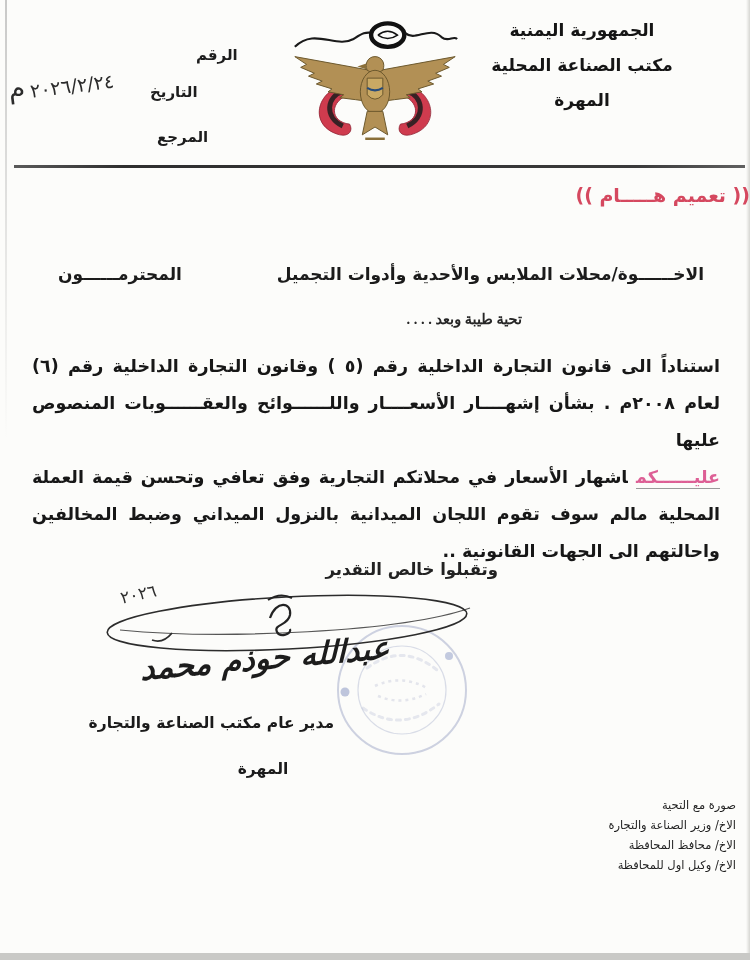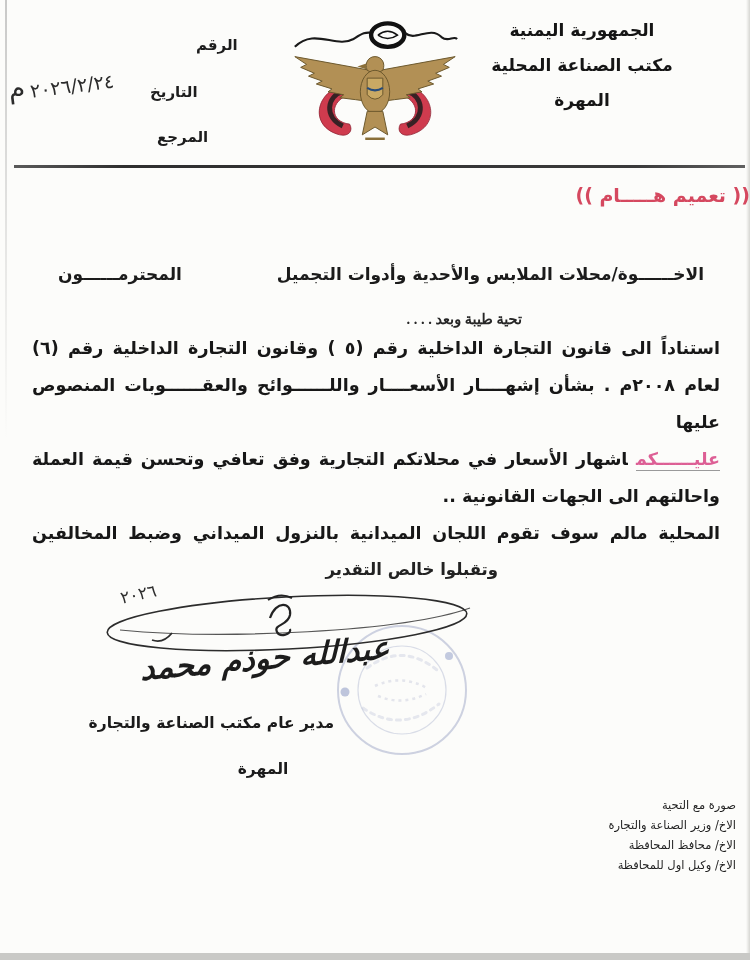--- a/index.html
+++ b/index.html
@@ -12,35 +12,35 @@
   }
   .abs{position:absolute;}
   
   .edge-left{left:5px;top:0;width:2px;height:440px;background:linear-gradient(#8a8a8a,rgba(138,138,138,0));opacity:.45;}
   .edge-right{right:0;top:0;width:4px;height:100%;background:linear-gradient(90deg,rgba(0,0,0,0),#d6d6d2);}
   .edge-bottom{left:0;right:0;bottom:0;height:7px;background:#c9c9c6;}
   
   .lh-right{top:20px;right:48px;width:240px;text-align:center;direction:rtl;font-weight:bold;font-size:17px;color:#151515;}
   .lh-right div{margin-bottom:15px;}
   .lh-label{font-weight:bold;font-size:15px;color:#1d1d1d;direction:rtl;}
-  #label-number{left:196px;top:36px;text-align:right;}
+  #label-number{left:196px;top:46px;text-align:right;}
   #label-date{left:150px;top:83px;}
   #label-ref{left:157px;top:128px;}
   .hand-date{left:8px;top:72px;width:170px;transform:rotate(-7deg);display:flex;align-items:center;gap:5px;font-size:19px;color:#2b2b2b;letter-spacing:1px;}
   .hand-date .suffix{font-size:27px;margin-top:-10px;}
   #emblem{left:287px;top:8px;}
   .divider{top:165px;left:14px;right:5px;height:3px;background:linear-gradient(90deg,#5a5a5a,#2e2e2e 15%,#3a3a3a 85%,#606060);}
   
   .doc-title{top:184px;left:0;width:100%;font-weight:bold;font-size:19px;letter-spacing:1px;color:#d5485f;direction:rtl;}
   
   .addr-to{top:264px;right:46px;font-weight:bold;font-size:17px;direction:rtl;}
   .addr-hon{top:264px;left:58px;font-weight:bold;font-size:17px;direction:rtl;}
   .greeting{top:311px;right:228px;font-weight:bold;font-size:14.5px;direction:rtl;color:#262626;font-family:Liberation Serif, serif;}
   
-  .body-text{top:330px;left:32px;right:30px;direction:rtl;font-weight:bold;font-size:17.5px;color:#171717;}
+  .body-text{top:348px;left:32px;right:30px;direction:rtl;font-weight:bold;font-size:17.5px;color:#171717;}
   .body-line{line-height:37px;text-align:justify;text-align-last:justify;}
   .body-line.short{text-align-last:right;}
   .hl{color:#dd5f95;margin-left:8px;border-bottom:1.5px solid #9a9a9a;padding-bottom:1px;}
   
   .closing{top:560px;right:252px;font-weight:bold;font-size:16.5px;direction:rtl;color:#222;}
   #stamp{left:333px;top:620px;opacity:.85;}
   #sig-scribble{left:72px;top:578px;}
   .sig-year{left:120px;top:584px;transform:rotate(-12deg);font-size:17px;color:#2e2e2e;letter-spacing:1px;direction:rtl;}
   .sig-name{left:90px;top:640px;width:350px;text-align:center;direction:rtl;font-size:31px;font-weight:bold;font-style:italic;letter-spacing:2px;color:#1c1c1c;transform:rotate(-5deg) skewX(-5deg);}
   .sig-title1{left:64px;top:714px;width:270px;text-align:right;font-weight:bold;font-size:15.5px;direction:rtl;}
@@ -99,22 +99,22 @@
 <div class="abs doc-title">(( تعميم هـــــام ))</div>
 
 <div class="abs addr-to">الاخــــــوة/محلات الملابس والأحدية وأدوات التجميل</div>
 <div class="abs addr-hon">المحترمــــــون</div>
 <div class="abs greeting">تحية طيبة وبعد . . . .</div>
 
 <div class="abs body-text">
   <div class="body-line">استناداً الى  قانون التجارة الداخلية رقم (٥ ) وقانون التجارة الداخلية رقم (٦)</div>
   <div class="body-line">لعام ٢٠٠٨م . بشأن إشهــــار الأسعــــار واللــــــوائح والعقــــــوبات المنصوص عليها</div>
   <div class="body-line"><span class="hl">عليــــــكم</span><span>اشهار الأسعار في محلاتكم التجارية وفق تعافي وتحسن قيمة العملة</span></div>
+  <div class="body-line">المحلية مالم سوف تقوم اللجان الميدانية بالنزول الميداني وضبط المخالفين</div>
   <div class="body-line short">واحالتهم الى الجهات القانونية ..</div>
-  <div class="body-line">المحلية مالم سوف تقوم اللجان الميدانية بالنزول الميداني وضبط المخالفين</div>
 </div>
 
 <div class="abs closing">وتقبلوا خالص التقدير</div>
 
 <svg id="stamp" class="abs" width="138" height="140" viewBox="0 0 138 140">
   <circle cx="69" cy="70" r="64" fill="none" stroke="#97a0c2" stroke-width="2" opacity="0.55"></circle>
   <circle cx="69" cy="70" r="44" fill="none" stroke="#97a0c2" stroke-width="1.2" opacity="0.4"></circle>
   <path d="M34,48 q35,-26 70,2" stroke="#9aa3c4" stroke-width="3" fill="none" opacity="0.28" stroke-linecap="round" stroke-dasharray="4 5"></path>
   <path d="M30,88 q38,26 76,-4" stroke="#9aa3c4" stroke-width="3" fill="none" opacity="0.28" stroke-linecap="round" stroke-dasharray="4 5"></path>
   <path d="M42,66 q26,-12 52,2 M45,76 q24,10 48,-2" stroke="#9aa3c4" stroke-width="2.5" fill="none" opacity="0.3" stroke-dasharray="3 4"></path>

